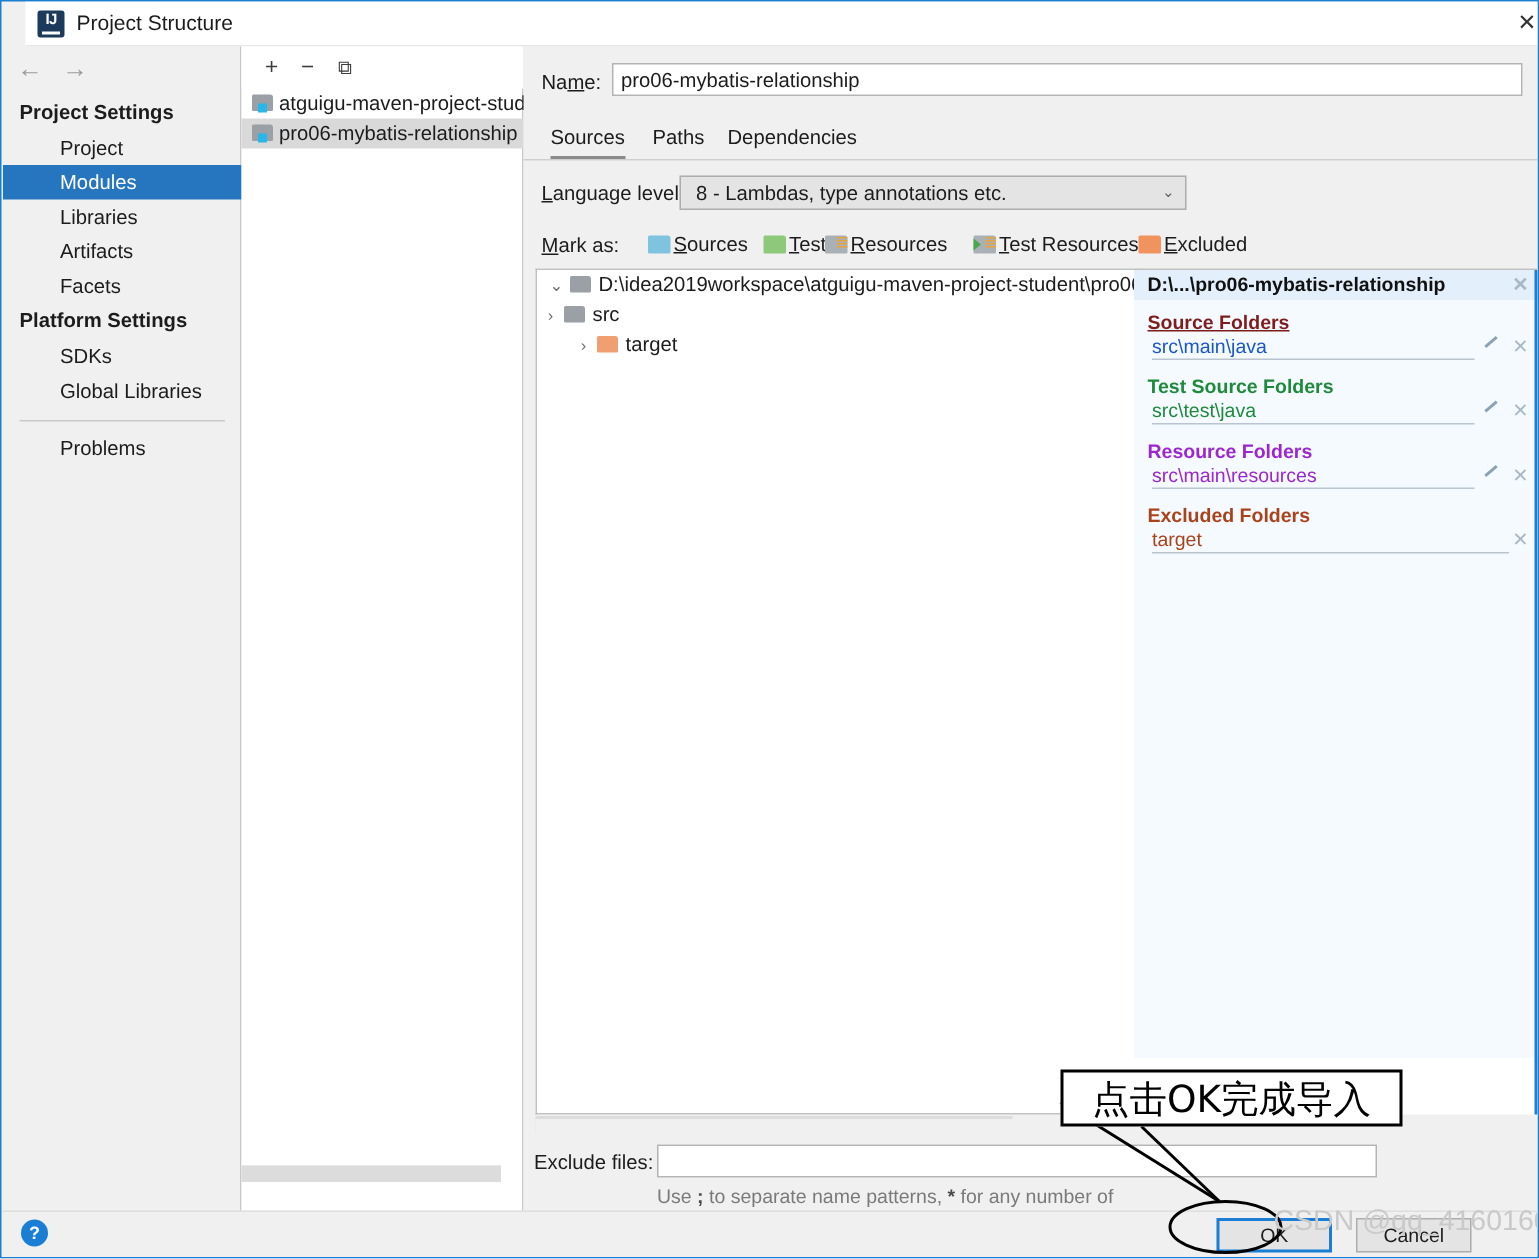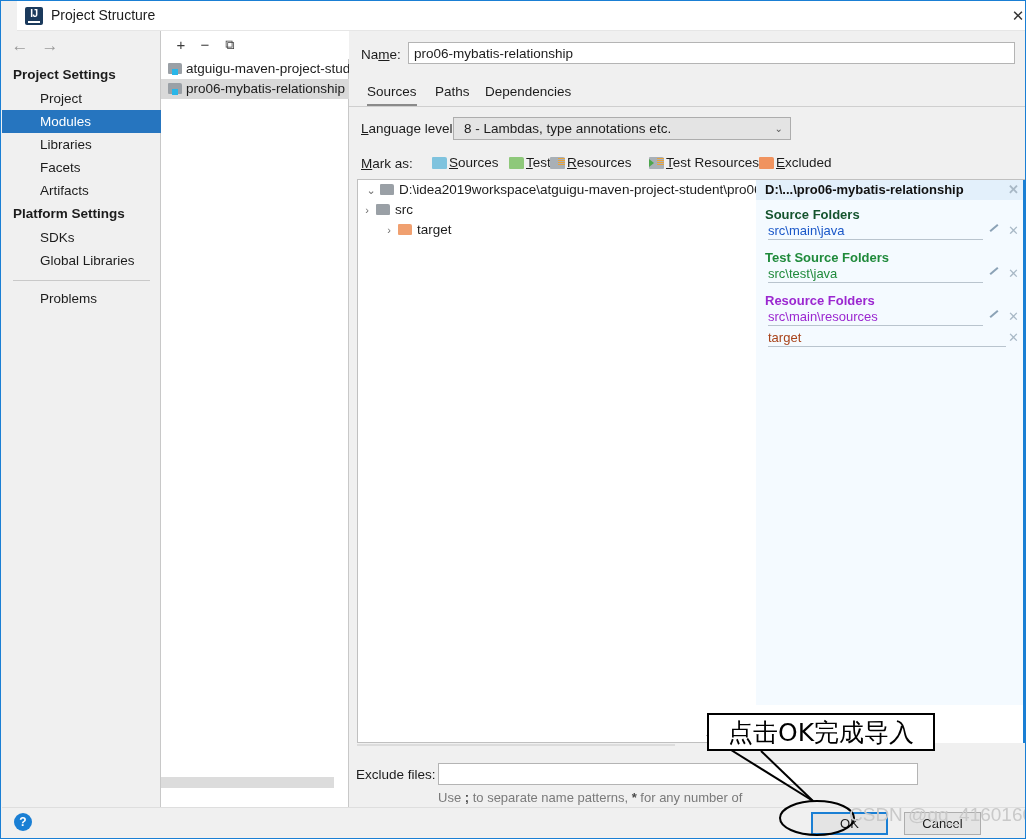--- a/index.html
+++ b/index.html
@@ -309,21 +309,21 @@
     background: #e3f0fb;
     font-weight: bold; font-size: 13px;
     color: #111;
   }
   .sect-body { background: #f4faff; }
   .sect-title {
     padding-left: 9px; padding-top: 6px;
     height: 22px; line-height: 18px;
     font-weight: bold; font-size: 13px;
   }
-  .sect-title.src  { color: #14532d; }
+  .sect-title.src  { color: #7f1d1d; text-decoration: underline; }
   .sect-title.test { color: #1f8a3b; }
   .sect-title.res  { color: #9b27d0; }
   .sect-title.exc  { color: #a8431a; }
   .sect-row {
     position: relative;
     height: 21px; line-height: 18px;
     padding-left: 12px;
     font-size: 13px;
   }
   .sect-row.src  { color: #1a57c8; }
@@ -458,22 +458,22 @@
   <div class="sidebar">
     <div class="nav-arrows">
       <div class="nav-arrow nav-back">←</div>
       <div class="nav-arrow nav-fwd">→</div>
     </div>
     <div class="side-list">
       <div class="side-head">Project Settings</div>
       <div class="side-item">Project</div>
       <div class="side-item selected">Modules</div>
       <div class="side-item">Libraries</div>
+      <div class="side-item">Artifacts</div>
       <div class="side-item">Facets</div>
-      <div class="side-item">Artifacts</div>
       <div class="side-head">Platform Settings</div>
       <div class="side-item">SDKs</div>
       <div class="side-item">Global Libraries</div>
       <div class="side-sep"></div>
       <div class="side-item">Problems</div>
     </div>
   </div>
 
   <div class="modpanel">
     <div class="modtoolbar">
@@ -584,20 +584,21 @@
         </div>
 
         <div class="sect-title res">Resource Folders</div>
         <div class="sect-row res">
           <span>src\main\resources</span>
           <span class="ul" style="width:215px"></span>
           <span class="row-pencil"></span>
           <span class="row-x">✕</span>
         </div>
 
+        <div class="sect-title exc">Excluded Folders</div>
         <div class="sect-row exc">
           <span>target</span>
           <span class="ul" style="width:238px"></span>
           <span class="row-x">✕</span>
         </div>
       </div>
       <div class="rp-scroll"></div>
     </div>
 
     <div class="excl-scroll"></div>

